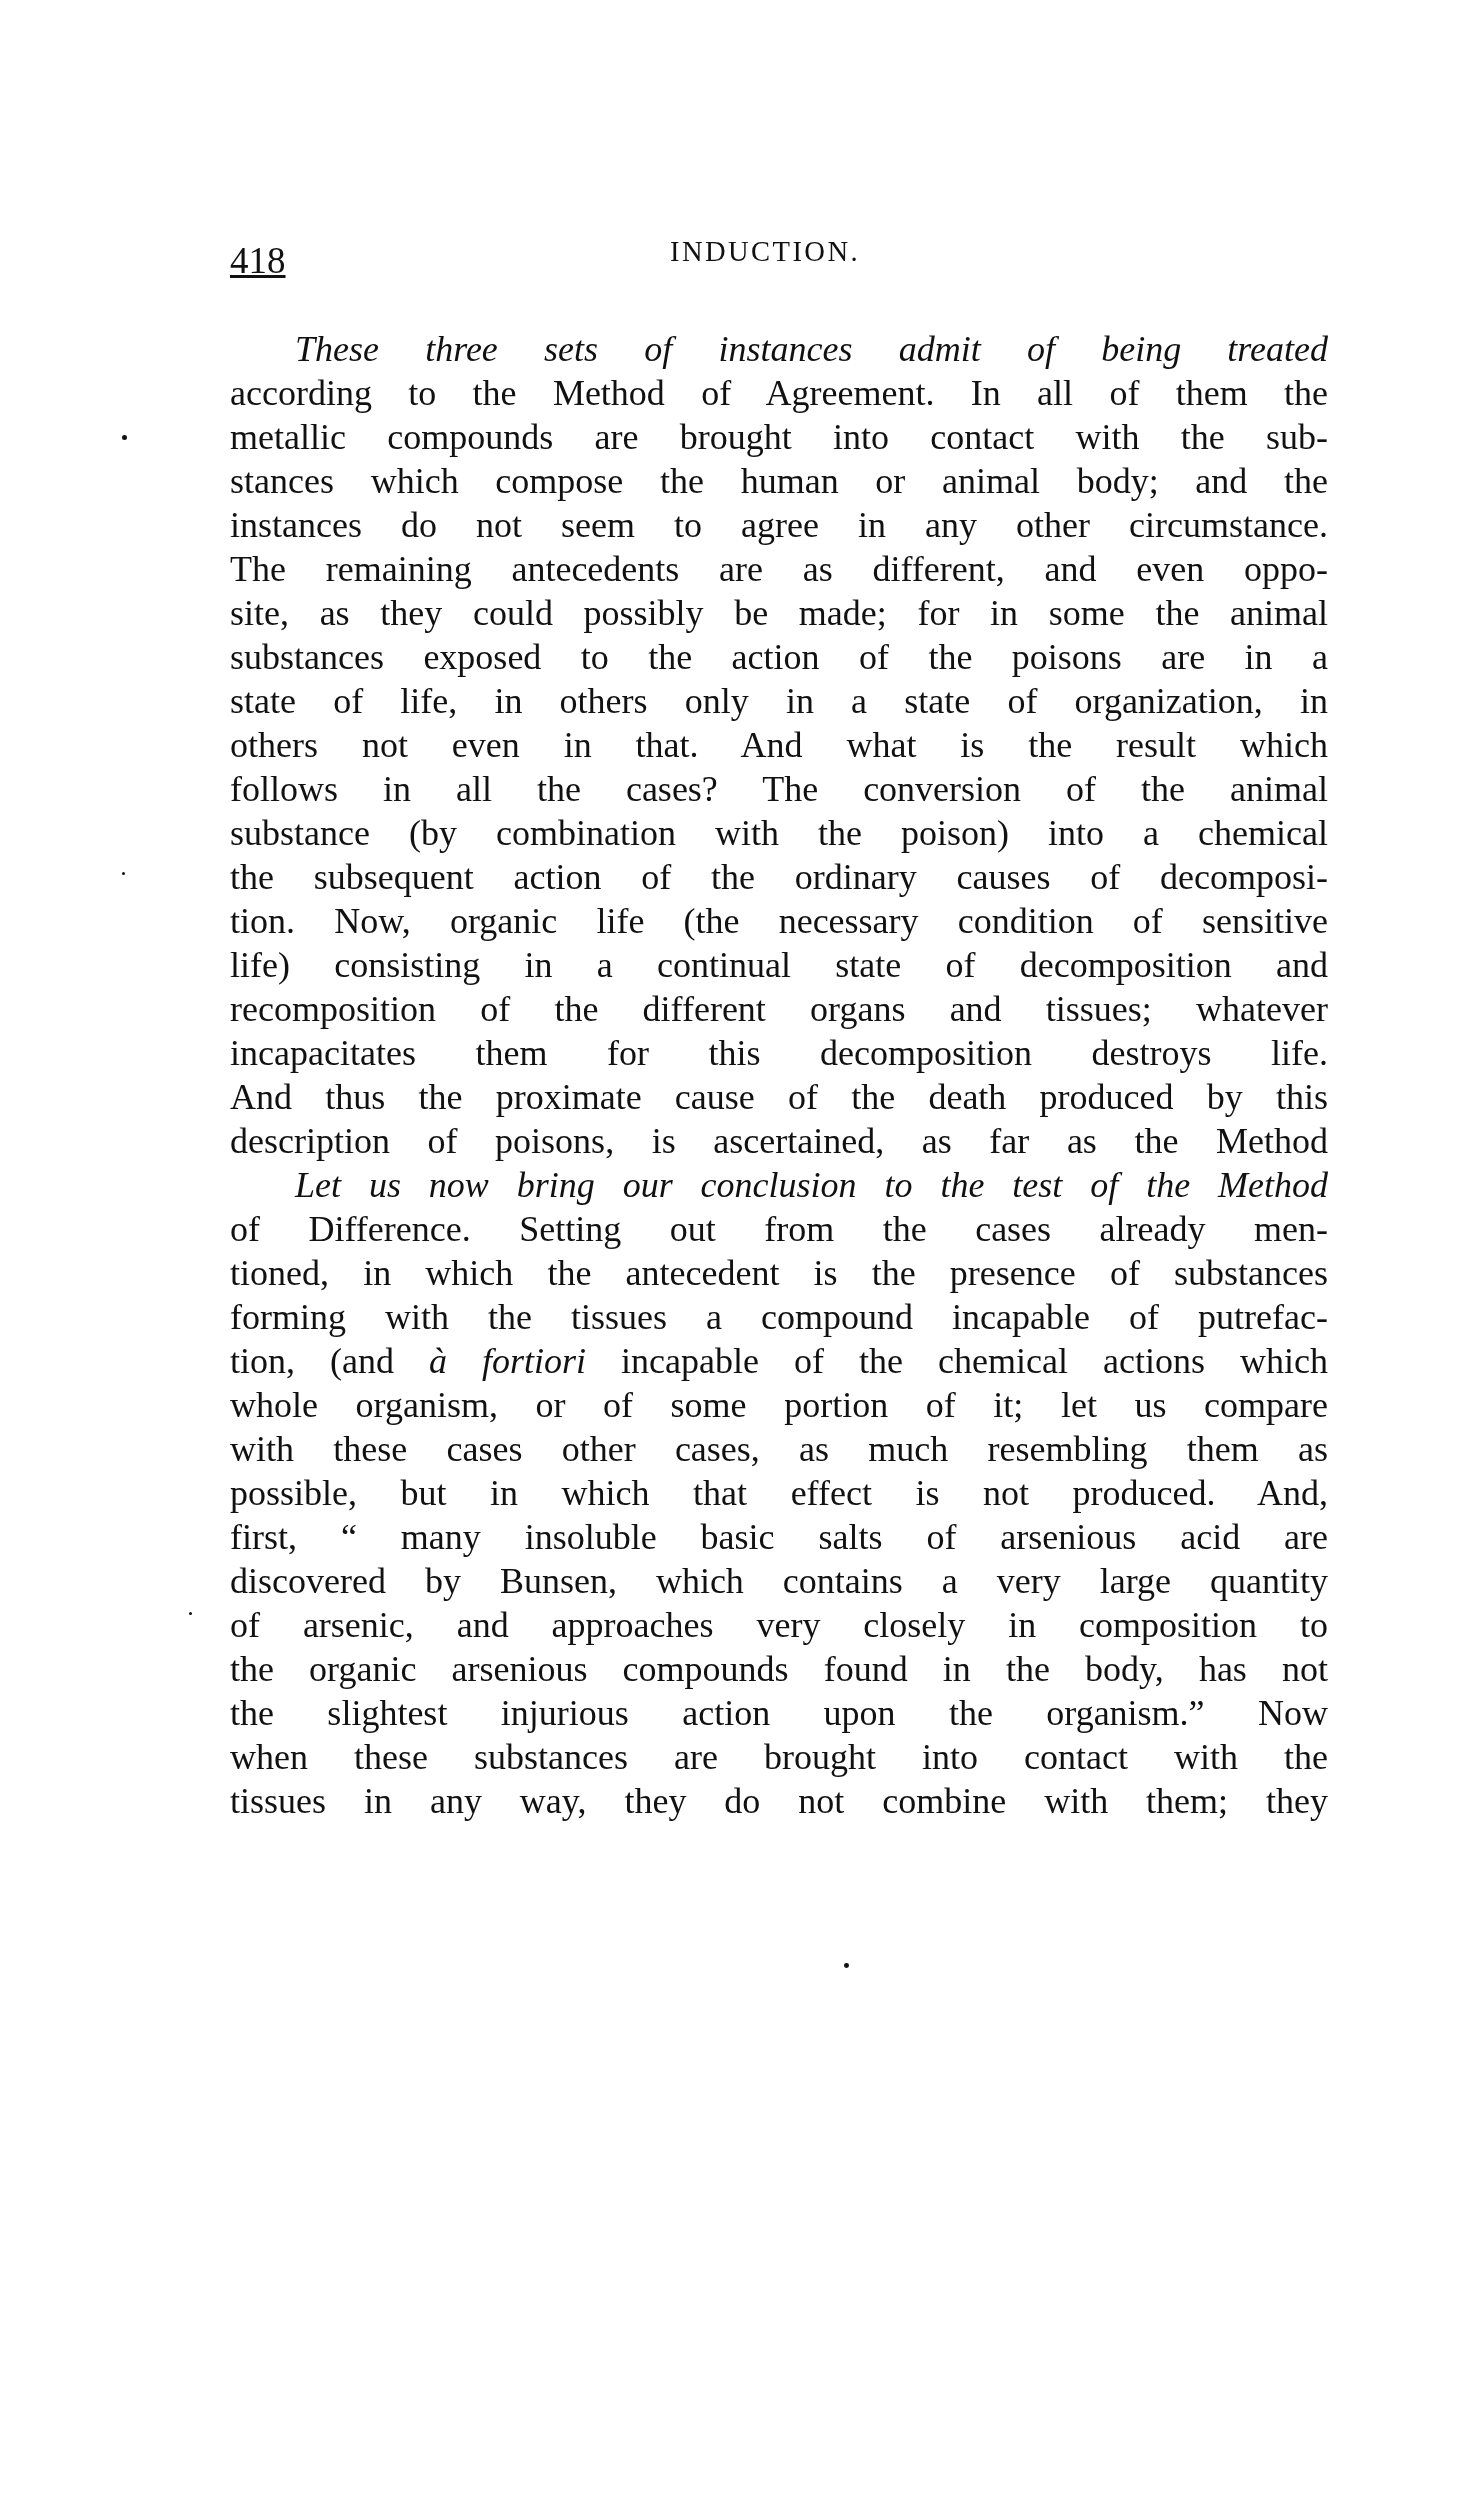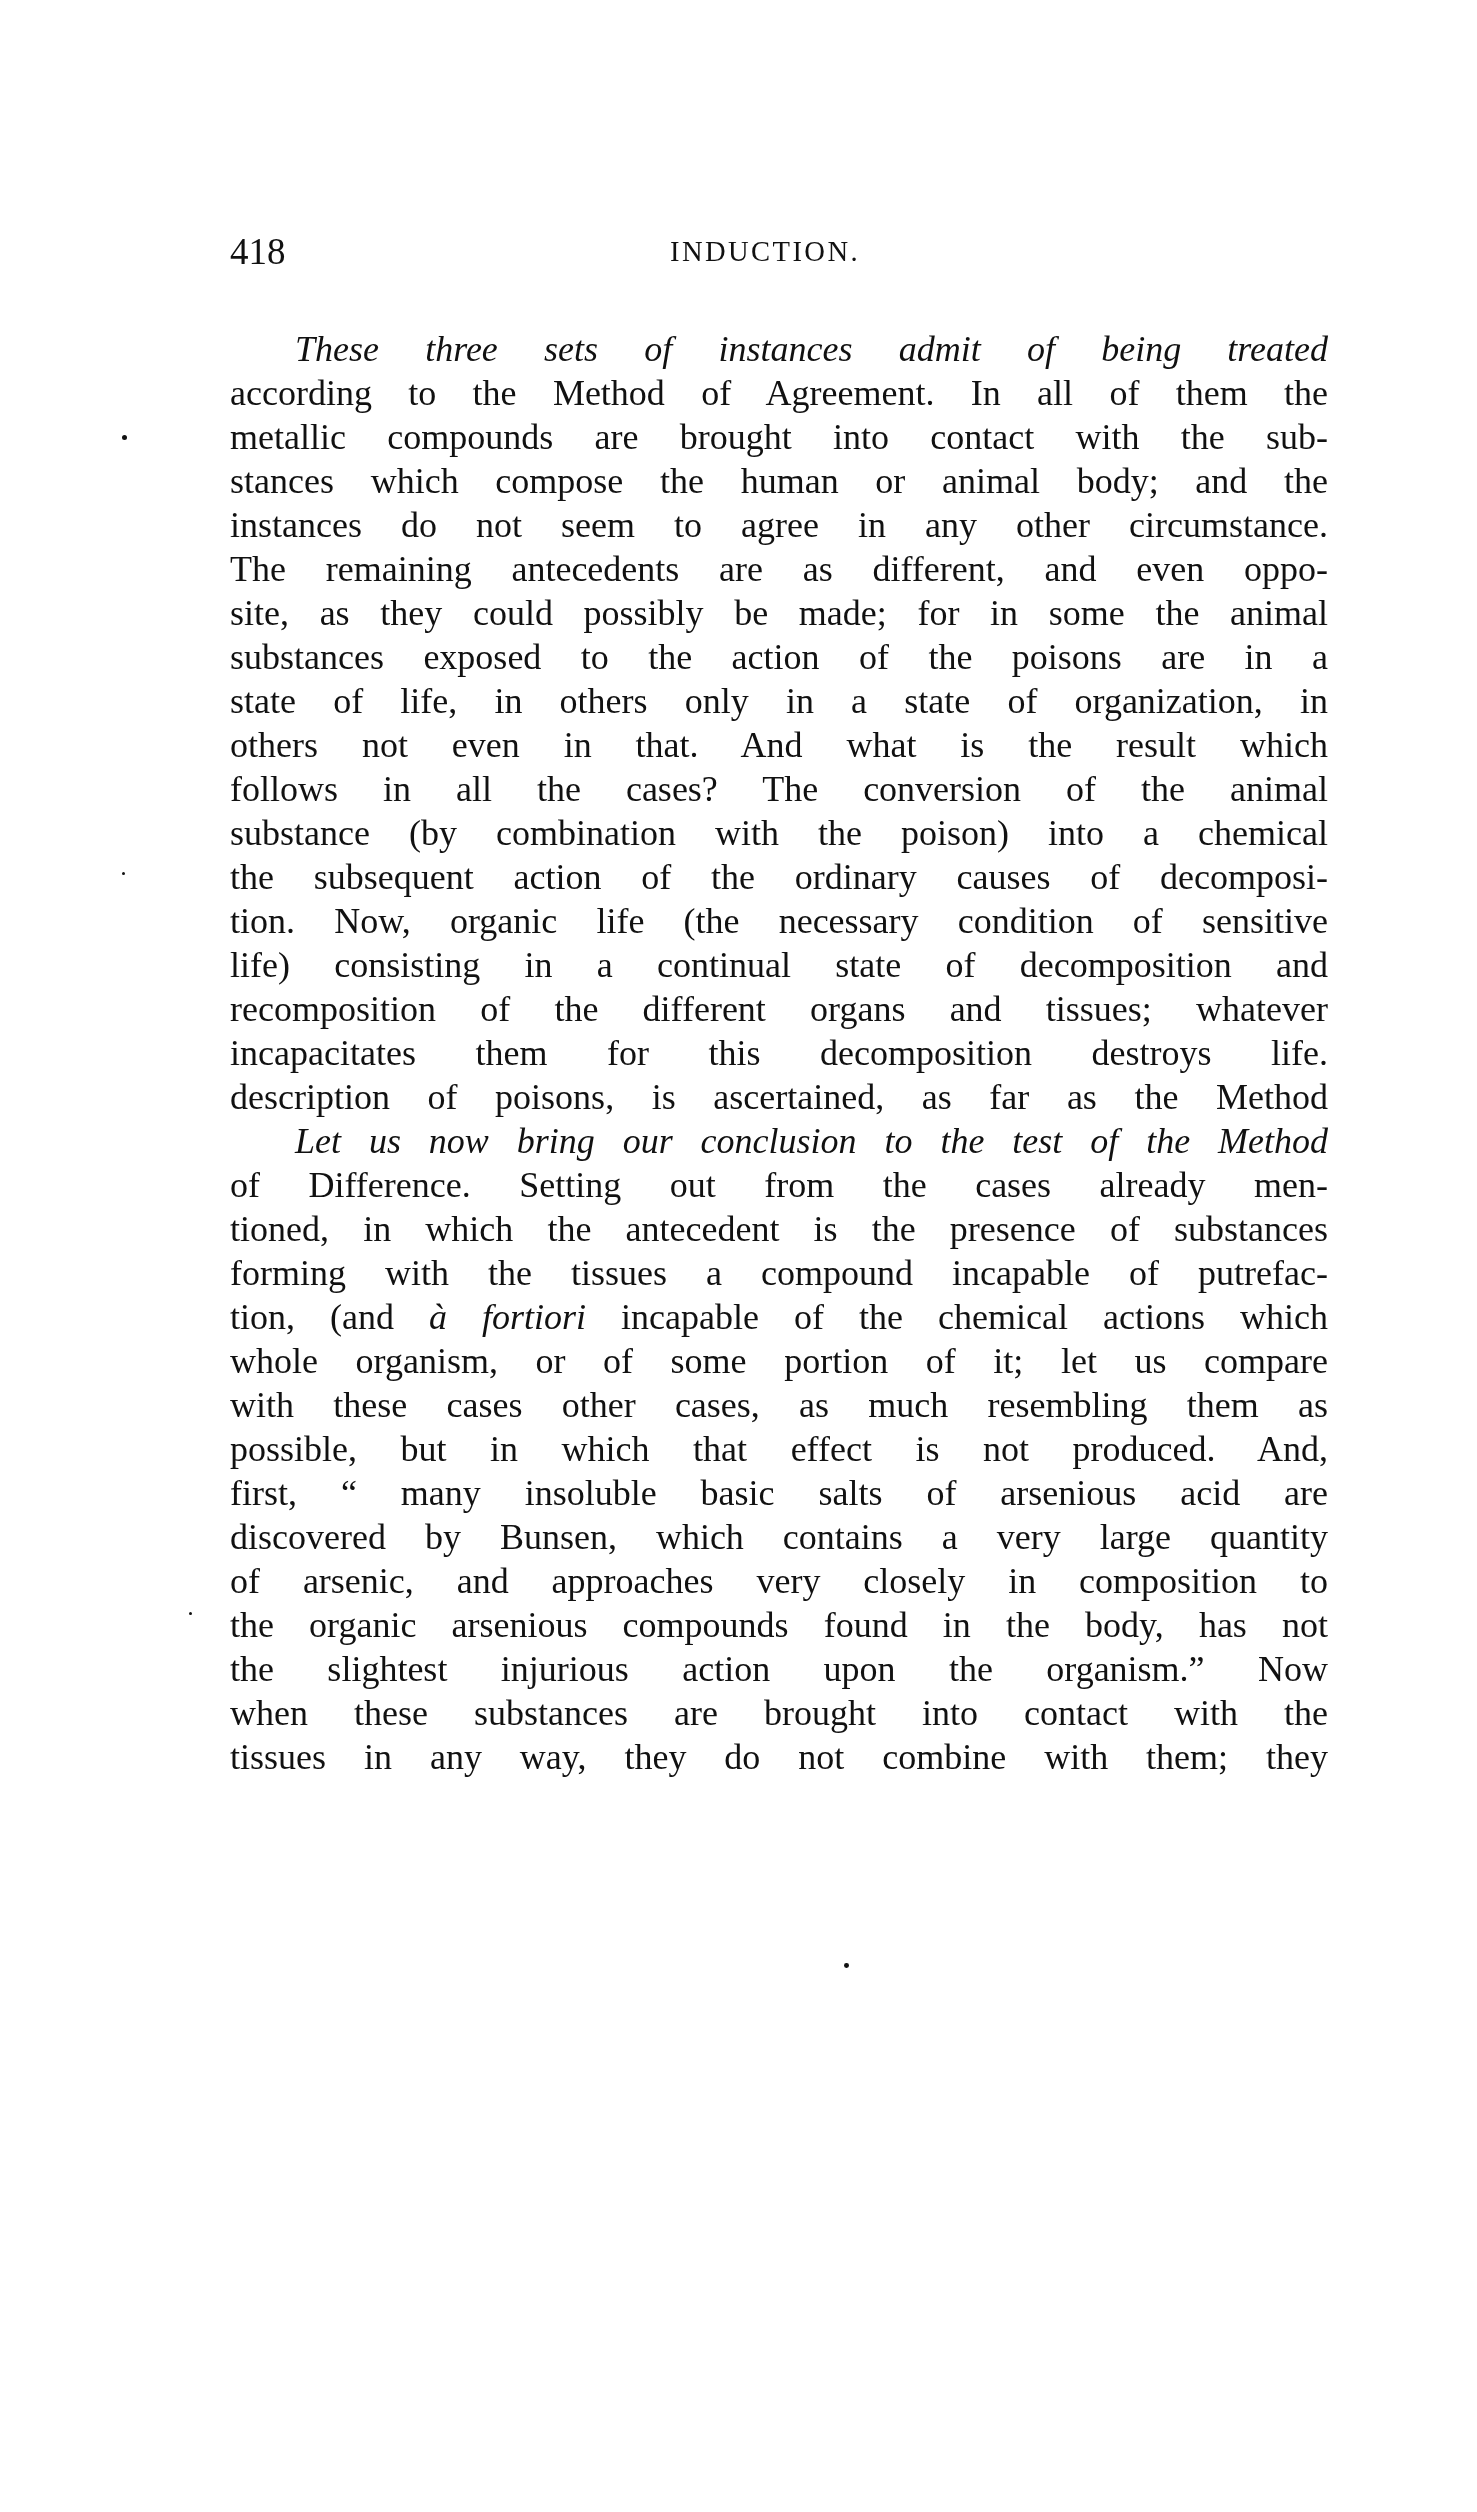--- a/index.html
+++ b/index.html
@@ -1,18 +1,18 @@
 <!DOCTYPE html>
 <html style="font-size:9.5px"><head>
 <meta charset="utf-8">
 <style>
   html,body{margin:0;padding:0;background:#ffffff;}
   body{width:1478px;height:2512px;position:relative;overflow:hidden;
        font-family:"Liberation Serif","DejaVu Serif",serif;color:#111;}
-  .hdr-num{position:absolute;left:230px;top:233px;font-size:37px;line-height:1;}
+  .hdr-num{position:absolute;left:230px;top:242px;font-size:37px;line-height:1;text-decoration:underline;}
   .hdr-title{position:absolute;left:0;width:1478px;top:238px;text-align:center;
        font-size:28.6px;letter-spacing:2.4px;line-height:1;padding-left:26px;}
   .body{position:absolute;left:230px;top:327px;width:1098px;}
   .line{height:44px;font-size:36px;line-height:44px;white-space:nowrap;
         text-align:justify;text-align-last:justify;}
   .line.last{text-align-last:left;}
   .line.indent{text-indent:65px;font-style:italic;}
   .dot{position:absolute;width:4.8px;height:4.8px;border-radius:50%;background:#111;}
   em{font-style:italic;}
 </style>
@@ -33,20 +33,21 @@
     <div class="line">substances exposed to the action of the poisons are in a</div>
     <div class="line">state of life, in others only in a state of organization, in</div>
     <div class="line">others not even in that.  And what is the result which</div>
     <div class="line">follows in all the cases?  The conversion of the animal</div>
     <div class="line">substance (by combination with the poison) into a chemical</div>
     <div class="line">the subsequent action of the ordinary causes of decomposi-</div>
     <div class="line">tion.  Now, organic life (the necessary condition of sensitive</div>
     <div class="line">life) consisting in a continual state of decomposition and</div>
     <div class="line">recomposition of the different organs and tissues; whatever</div>
     <div class="line">incapacitates them for this decomposition destroys life.</div>
+    <div class="line">And thus the proximate cause of the death produced by this</div>
     <div class="line">description of poisons, is ascertained, as far as the Method</div>
     <div class="line indent">Let us now bring our conclusion to the test of the Method</div>
     <div class="line">of Difference.  Setting out from the cases already men-</div>
     <div class="line">tioned, in which the antecedent is the presence of substances</div>
     <div class="line">forming with the tissues a compound incapable of putrefac-</div>
     <div class="line"><span>tion, (and </span><em>à fortiori</em><span> incapable of the chemical actions which</span></div>
     <div class="line">whole organism, or of some portion of it; let us compare</div>
     <div class="line">with these cases other cases, as much resembling them as</div>
     <div class="line">possible, but in which that effect is not produced.  And,</div>
     <div class="line">first, “ many insoluble basic salts of arsenious acid are</div>

